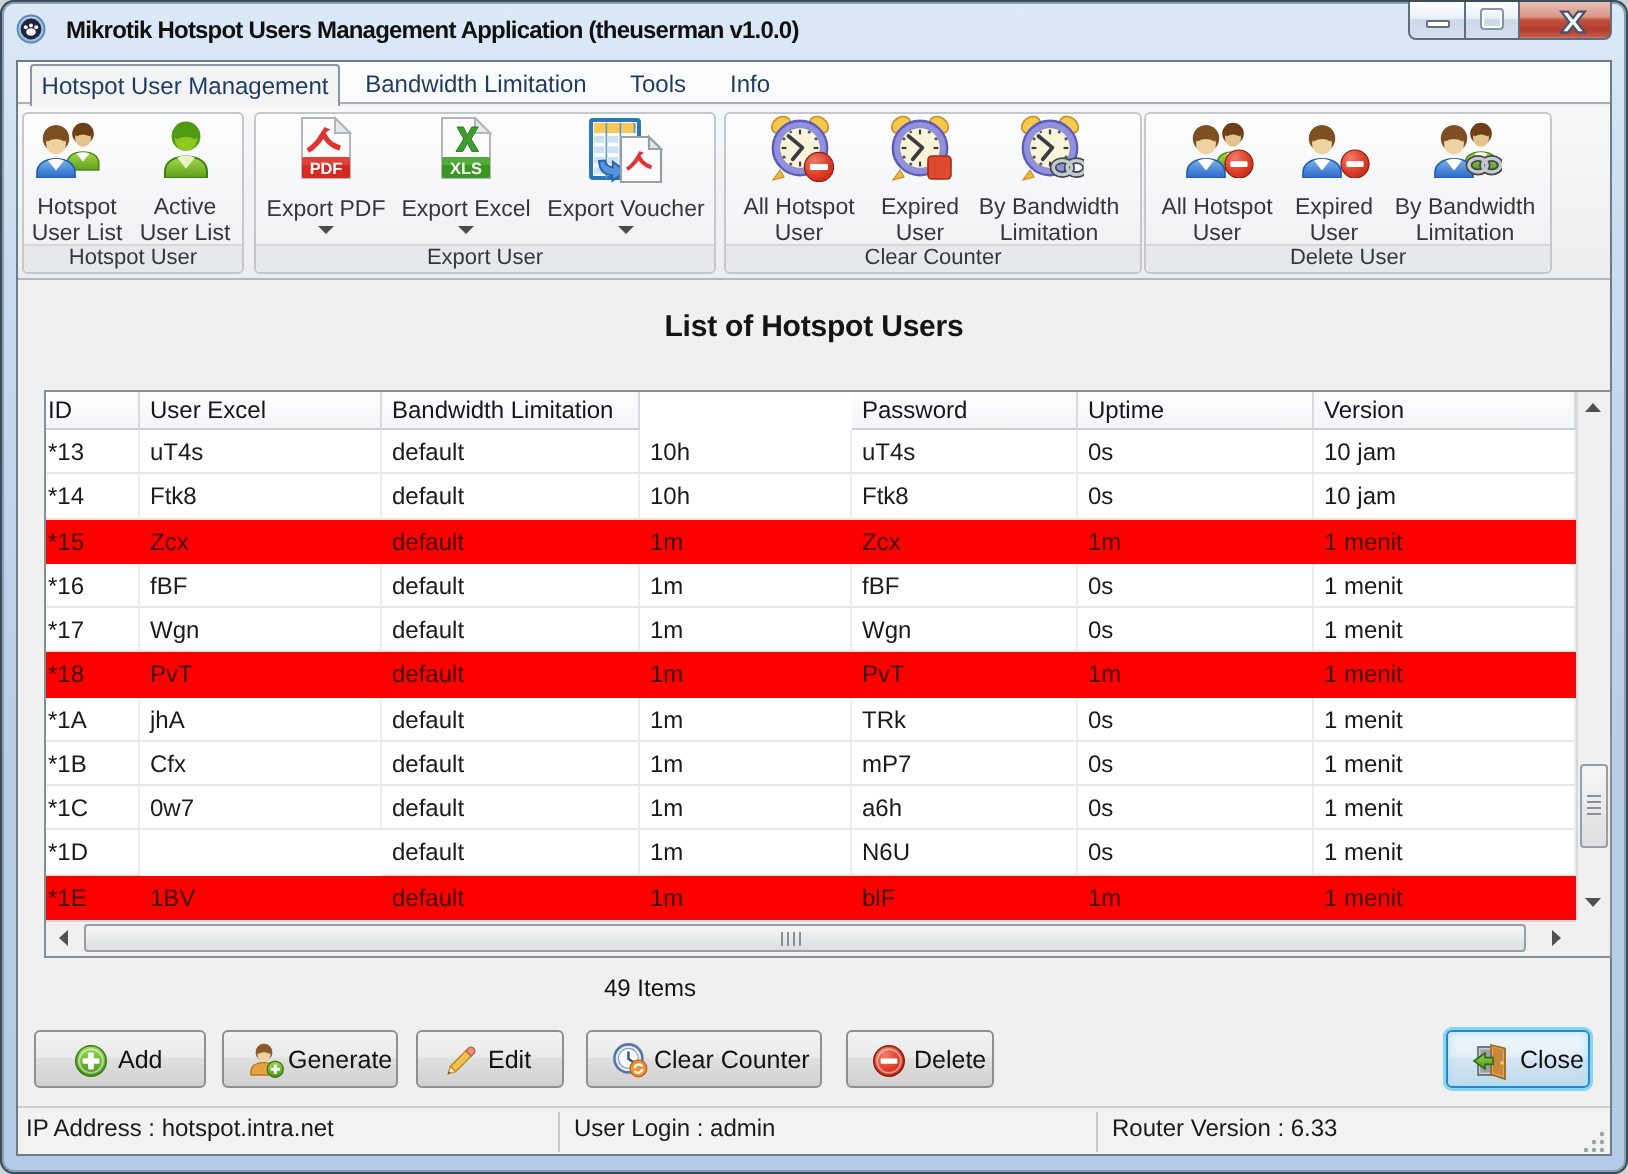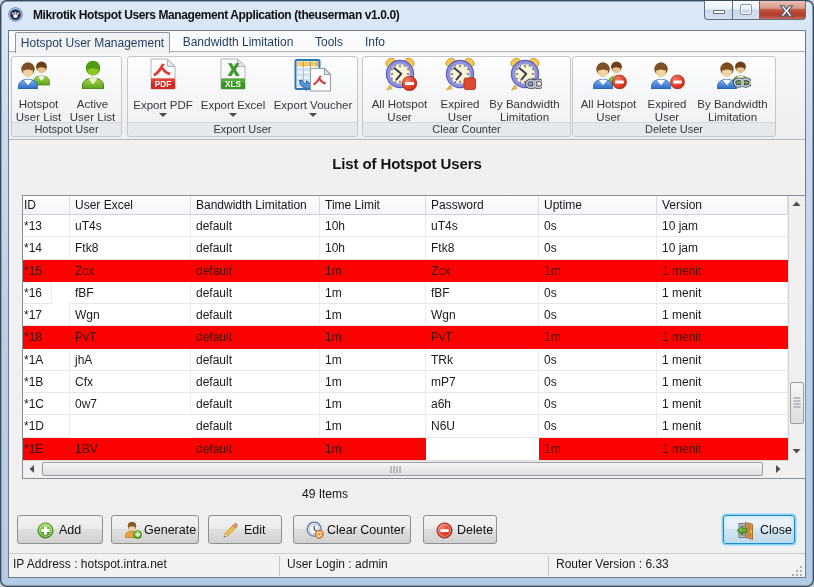--- a/index.html
+++ b/index.html
@@ -505,21 +505,20 @@
           <div class="rglabel">Delete User</div>
         </div>
     </div>
 
     <div id="listtitle">List of Hotspot Users</div>
 
     <div id="table">
         <div class="hdr" style="left:0px;width:47px;padding-left:1px">ID</div>
 <div class="hdr" style="left:47px;width:121px;padding-left:5px">User Excel</div>
 <div class="hdr" style="left:168px;width:129px;padding-left:5px">Bandwidth Limitation</div>
-<div class="hdr" style="left:297px;width:106px;padding-left:5px">Time Limit</div>
 <div class="hdr" style="left:403px;width:113px;padding-left:5px">Password</div>
 <div class="hdr" style="left:516px;width:118px;padding-left:5px">Uptime</div>
 <div class="hdr" style="left:634px;width:131px;padding-left:5px">Version</div>
 <div class="cell" style="left:0px;top:19.00px;width:47px;padding-left:1px">*13</div>
 <div class="cell" style="left:47px;top:19.00px;width:121px;padding-left:5px">uT4s</div>
 <div class="cell" style="left:168px;top:19.00px;width:129px;padding-left:5px">default</div>
 <div class="cell" style="left:297px;top:19.00px;width:106px;padding-left:5px">10h</div>
 <div class="cell" style="left:403px;top:19.00px;width:113px;padding-left:5px">uT4s</div>
 <div class="cell" style="left:516px;top:19.00px;width:118px;padding-left:5px">0s</div>
 <div class="cell" style="left:634px;top:19.00px;width:131px;padding-left:5px">10 jam</div>
@@ -530,21 +529,21 @@
 <div class="cell" style="left:403px;top:41.27px;width:113px;padding-left:5px">Ftk8</div>
 <div class="cell" style="left:516px;top:41.27px;width:118px;padding-left:5px">0s</div>
 <div class="cell" style="left:634px;top:41.27px;width:131px;padding-left:5px">10 jam</div>
 <div class="cell red" style="left:0px;top:63.54px;width:47px;padding-left:1px">*15</div>
 <div class="cell red" style="left:47px;top:63.54px;width:121px;padding-left:5px">Zcx</div>
 <div class="cell red" style="left:168px;top:63.54px;width:129px;padding-left:5px">default</div>
 <div class="cell red" style="left:297px;top:63.54px;width:106px;padding-left:5px">1m</div>
 <div class="cell red" style="left:403px;top:63.54px;width:113px;padding-left:5px">Zcx</div>
 <div class="cell red" style="left:516px;top:63.54px;width:118px;padding-left:5px">1m</div>
 <div class="cell red" style="left:634px;top:63.54px;width:131px;padding-left:5px">1 menit</div>
-<div class="cell" style="left:0px;top:85.81px;width:29px;padding-left:1px">*16</div>
+<div class="cell" style="left:0px;top:85.81px;width:47px;padding-left:1px">*16</div>
 <div class="cell" style="left:47px;top:85.81px;width:121px;padding-left:5px">fBF</div>
 <div class="cell" style="left:168px;top:85.81px;width:129px;padding-left:5px">default</div>
 <div class="cell" style="left:297px;top:85.81px;width:106px;padding-left:5px">1m</div>
 <div class="cell" style="left:403px;top:85.81px;width:113px;padding-left:5px">fBF</div>
 <div class="cell" style="left:516px;top:85.81px;width:118px;padding-left:5px">0s</div>
 <div class="cell" style="left:634px;top:85.81px;width:131px;padding-left:5px">1 menit</div>
 <div class="cell" style="left:0px;top:108.08px;width:47px;padding-left:1px">*17</div>
 <div class="cell" style="left:47px;top:108.08px;width:121px;padding-left:5px">Wgn</div>
 <div class="cell" style="left:168px;top:108.08px;width:129px;padding-left:5px">default</div>
 <div class="cell" style="left:297px;top:108.08px;width:106px;padding-left:5px">1m</div>
@@ -582,20 +581,21 @@
 <div class="cell" style="left:0px;top:219.43px;width:47px;padding-left:1px">*1D</div>
 <div class="cell" style="left:168px;top:219.43px;width:129px;padding-left:5px">default</div>
 <div class="cell" style="left:297px;top:219.43px;width:106px;padding-left:5px">1m</div>
 <div class="cell" style="left:403px;top:219.43px;width:113px;padding-left:5px">N6U</div>
 <div class="cell" style="left:516px;top:219.43px;width:118px;padding-left:5px">0s</div>
 <div class="cell" style="left:634px;top:219.43px;width:131px;padding-left:5px">1 menit</div>
 <div class="cell red" style="left:0px;top:241.70px;width:47px;padding-left:1px">*1E</div>
 <div class="cell red" style="left:47px;top:241.70px;width:121px;padding-left:5px">1BV</div>
 <div class="cell red" style="left:168px;top:241.70px;width:129px;padding-left:5px">default</div>
 <div class="cell red" style="left:297px;top:241.70px;width:106px;padding-left:5px">1m</div>
+<div class="cell red" style="left:403px;top:241.70px;width:113px;padding-left:5px">blF</div>
 <div class="cell red" style="left:516px;top:241.70px;width:118px;padding-left:5px">1m</div>
 <div class="cell red" style="left:634px;top:241.70px;width:131px;padding-left:5px">1 menit</div>
 <div class="sb-track abs" style="left:765px;top:0;width:17px;height:264px;border-left:1px solid #d7d7d7"></div>
 <svg class="abs" style="left:765px;top:0" width="17" height="264" viewBox="0 0 17 264">
           <path d="M4.5 10 L8.5 5.5 L12.5 10 Z" fill="#505050"></path>
           <path d="M4.5 253 L8.5 257.5 L12.5 253 Z" fill="#505050"></path>
         </svg>
 <div class="sb-thumb abs" style="left:766.5px;top:186px;width:14px;height:42px"></div>
 <svg class="abs" style="left:766.5px;top:200px" width="14" height="14" viewBox="0 0 14 14">
           <g stroke="#8a9095" stroke-width="1">

